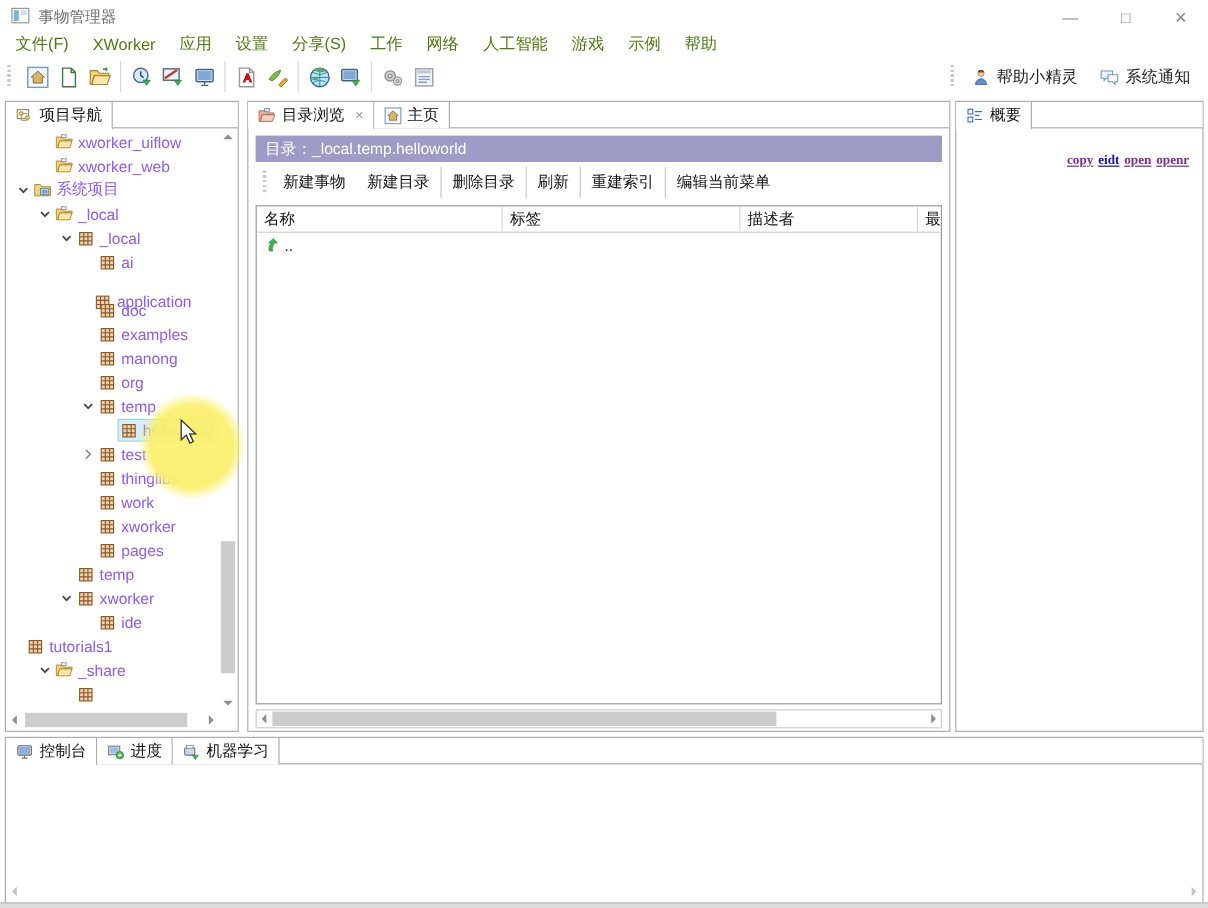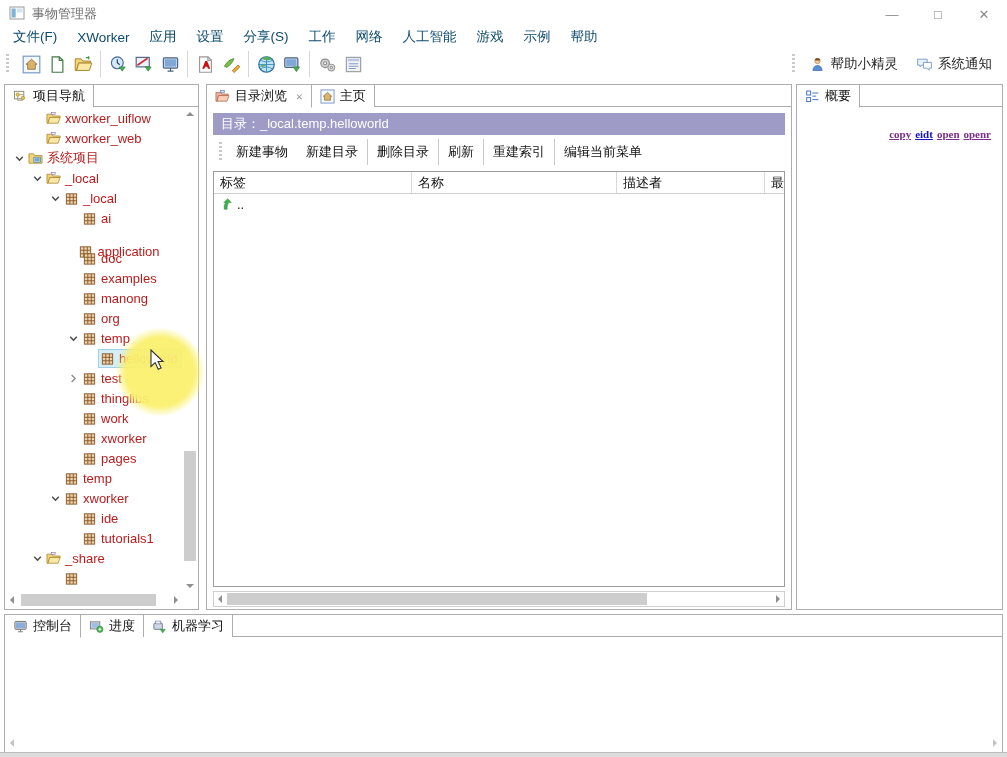--- a/index.html
+++ b/index.html
@@ -15,21 +15,21 @@
   #titlebar { position:absolute; left:0; top:0; width:100%; height:26px; background:#fff; }
   #titlebar .app-icon { position:absolute; left:9px; top:5px; width:16px; height:16px; }
   #titlebar .title { position:absolute; left:32px; top:5px; color:#6f6f6f; font-size:13px; }
   #win-controls { position:absolute; right:0; top:0; height:28px; display:flex; }
   .win-btn { width:46px; height:28px; display:flex; align-items:center; justify-content:center;
              color:#8b8b8b; font-size:13px; }
 
   
   #menubar { position:absolute; left:0; top:26px; width:100%; height:22px;
              display:flex; align-items:center; padding-left:3px; }
-  .menu-item { padding:2px 10px; color:#0c4a6e; font-size:13.5px; cursor:default; }
+  .menu-item { padding:2px 10px; color:#4d7c0f; font-size:13.5px; cursor:default; }
 
   
   #toolbar { position:absolute; left:0; top:48px; width:100%; height:32px; display:flex; align-items:center; }
   .grip { width:3px; height:20px; margin:0 5px 0 6px;
           background-image:repeating-linear-gradient(#c9c9c9 0 2px, transparent 2px 4px); }
   .tb-group { display:flex; align-items:center; padding:0 4px; }
   .tb-group + .tb-group { border-left:1px solid #d6d6d6; }
   .tb-btn { width:26px; height:26px; display:flex; align-items:center; justify-content:center; }
   .tb-btn .ic { width:19px; height:19px; }
   #toolbar-right { position:absolute; right:6px; top:48px; height:32px; display:flex; align-items:center; }
@@ -46,21 +46,21 @@
   .tab .close-x { color:#9a9a9a; font-size:11px; margin-left:4px; }
 
   
   #left-panel { left:4px; top:84px; width:195px; height:526px; }
   #tree { position:absolute; left:1px; top:23px; right:16px; bottom:17px; overflow:hidden; }
   .tree-row { height:20px; display:flex; align-items:center; white-space:nowrap; }
   .tw-arrow { width:15px; height:15px; flex:0 0 15px; }
   .tw-node { display:flex; align-items:center; gap:4px; padding:1px 3px 1px 1px; }
   .tw-node .ic { width:15px; height:15px; }
   .tw-node.sel { background:#d5eef8; outline:1px solid #9fd2e6; }
-  .tw-label { font-size:13px; color:#b91c1c; }
+  .tw-label { font-size:13px; color:#8b5cf6; }
 
   
   .sb-v { position:absolute; right:1px; top:23px; bottom:17px; width:14px; }
   .sb-h { position:absolute; left:1px; bottom:1px; right:16px; height:15px; }
   .sb-thumb { position:absolute; background:#cdcdcd; }
   .tri { width:0; height:0; border:4px solid transparent; position:absolute; }
   .tri.up    { border-bottom-color:#8f8f8f; border-top-width:0; left:3px; top:4px; }
   .tri.down  { border-top-color:#8f8f8f; border-bottom-width:0; left:3px; bottom:4px; }
   .tri.left  { border-right-color:#8f8f8f; border-left-width:0; left:4px; top:3px; }
   .tri.right { border-left-color:#8f8f8f; border-right-width:0; right:4px; top:3px; }
@@ -571,21 +571,21 @@
         <span class="tw-node">
           <span class="ic" style="width: 15px; height: 15px;">
             <svg viewBox="0 0 16 16">
               <rect x="2.5" y="3" width="11" height="11" fill="#ecd2ae" stroke="#8a5a2a"></rect>
               <path d="M2.5 6.7h11M2.5 10.4h11M6.2 3v11M9.9 3v11" stroke="#8a5a2a" fill="none"></path>
             </svg>
           </span>
           <span class="tw-label">ide</span>
         </span>
       </div>
-      <div class="tree-row" style="padding-left: 60px;">
+      <div class="tree-row" style="">
         <span class="ic tw-arrow"></span>
         <span class="tw-node">
           <span class="ic" style="width: 15px; height: 15px;">
             <svg viewBox="0 0 16 16">
               <rect x="2.5" y="3" width="11" height="11" fill="#ecd2ae" stroke="#8a5a2a"></rect>
               <path d="M2.5 6.7h11M2.5 10.4h11M6.2 3v11M9.9 3v11" stroke="#8a5a2a" fill="none"></path>
             </svg>
           </span>
           <span class="tw-label">tutorials1</span>
         </span>
@@ -678,22 +678,22 @@
       </div>
       <div class="action-group">
         <span class="action-btn">重建索引</span>
       </div>
       <div class="action-group">
         <span class="action-btn">编辑当前菜单</span>
       </div>
     </div>
   <div id="table-box">
     <div id="table-header">
+        <div class="th" style="width: 205px;">名称</div>
         <div class="th" style="width: 198px;">标签</div>
-        <div class="th" style="width: 205px;">名称</div>
         <div class="th" style="width: 148px;">描述者</div>
         <div class="th" style="width: 120px;">最后</div>
       </div>
     <div id="table-body">
         <div class="table-row">
           <span class="ic" style="width: 14px; height: 14px;">
             <svg viewBox="0 0 16 16">
               <path d="M6 14c-.5-3.5.2-6 2-7.6H5.4L10 2l4 4.4h-2.8c-1.6 1.8-2 4.4-1.8 7.6z" fill="#3cb44a" stroke="#1e7a2e" stroke-width=".5"></path>
             </svg>
           </span>

